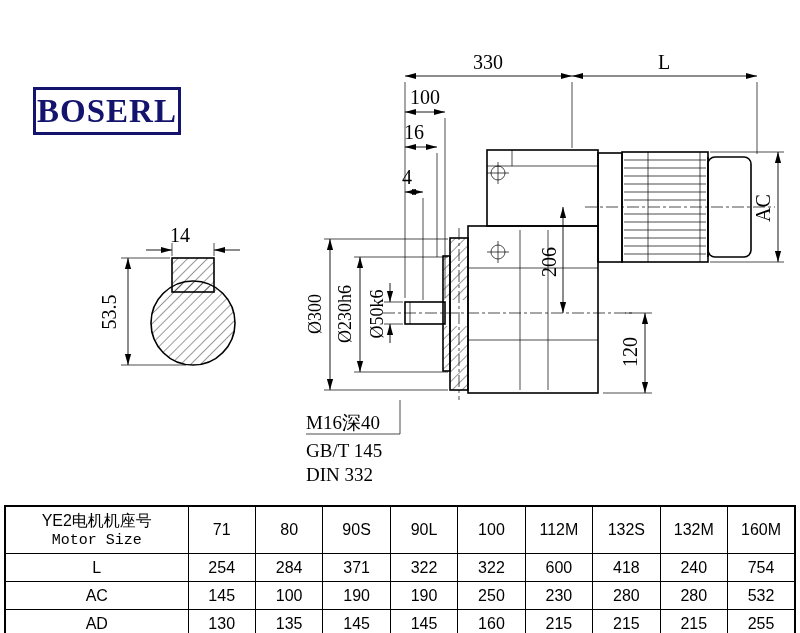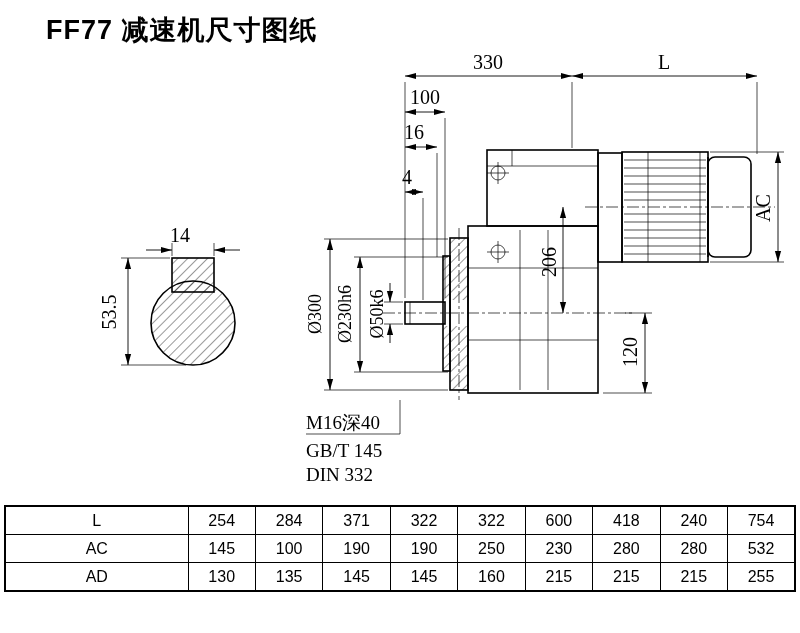--- a/index.html
+++ b/index.html
@@ -27,22 +27,24 @@
   #dimtable th,#dimtable td{border:1px solid #000;text-align:center;vertical-align:middle;
             font-weight:normal;padding:0;height:27px;}
   #dimtable tr.hdr th{height:46px;}
   #dimtable .mono{font-family:"Liberation Mono",monospace;font-size:15px;}
 </style>
 </head>
 <body>
 
 <div id="stage">
 
-  <div id="title">FF77 减速机尺寸图纸</div>
-
+
+  <div id="logo">
+    <span>BOSERL</span>
+  </div>
 
   <svg width="800" height="500" viewBox="0 0 800 500">
     <defs>
       <marker id="arr" viewBox="0 0 12 8" markerWidth="12" markerHeight="8" refX="11.5" refY="4" orient="auto-start-reverse" markerUnits="userSpaceOnUse">
         <path d="M0.5,0.9 L11.5,4 L0.5,7.1 Z" fill="#000"></path>
       </marker>
       <pattern id="hatch" width="7" height="7" patternUnits="userSpaceOnUse" patternTransform="rotate(45)">
         <line x1="0" y1="0" x2="0" y2="7" stroke="#000" stroke-width="0.8"></line>
       </pattern>
     </defs>
@@ -187,20 +189,35 @@
         <col>
         <col>
         <col>
         <col>
         <col>
         <col>
         <col>
         <col>
     </colgroup>
     <tbody>
+      <tr class="hdr">
+        <th>
+          <div>YE2电机机座号</div>
+          <div class="mono">Motor Size</div>
+        </th>
+        <th>71</th>
+        <th>80</th>
+        <th>90S</th>
+        <th>90L</th>
+        <th>100</th>
+        <th>112M</th>
+        <th>132S</th>
+        <th>132M</th>
+        <th>160M</th>
+      </tr>
       <tr>
         <th>L</th>
         <td>254</td>
         <td>284</td>
         <td>371</td>
         <td>322</td>
         <td>322</td>
         <td>600</td>
         <td>418</td>
         <td>240</td>

